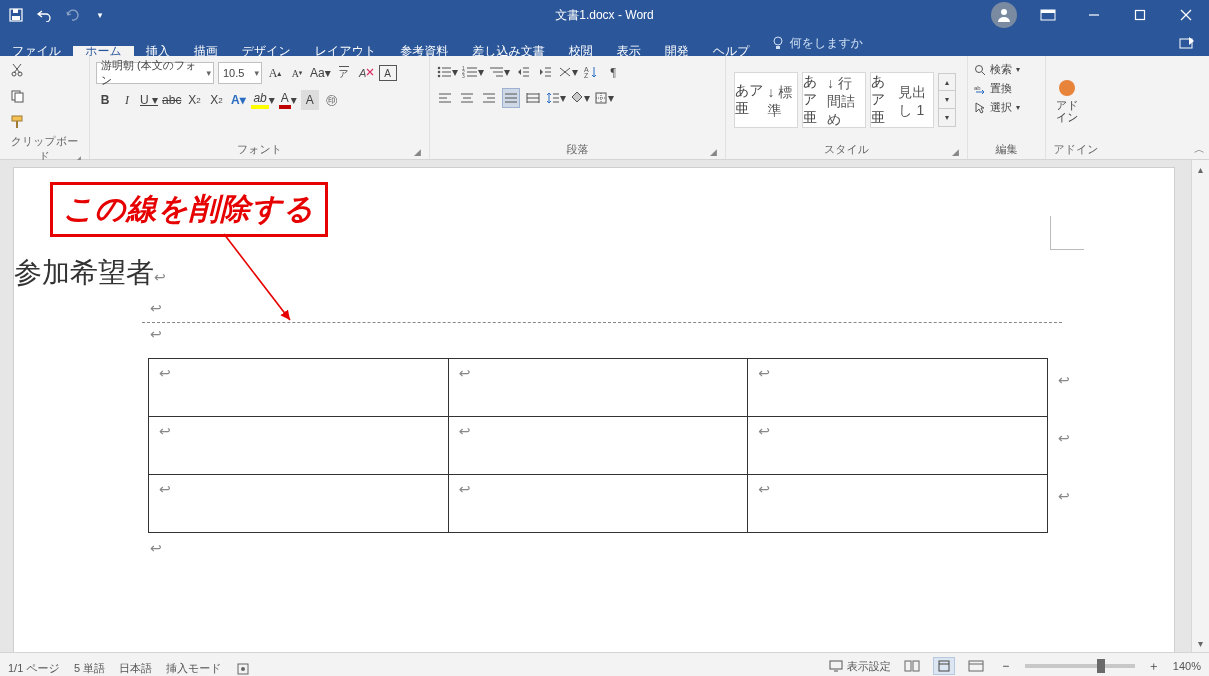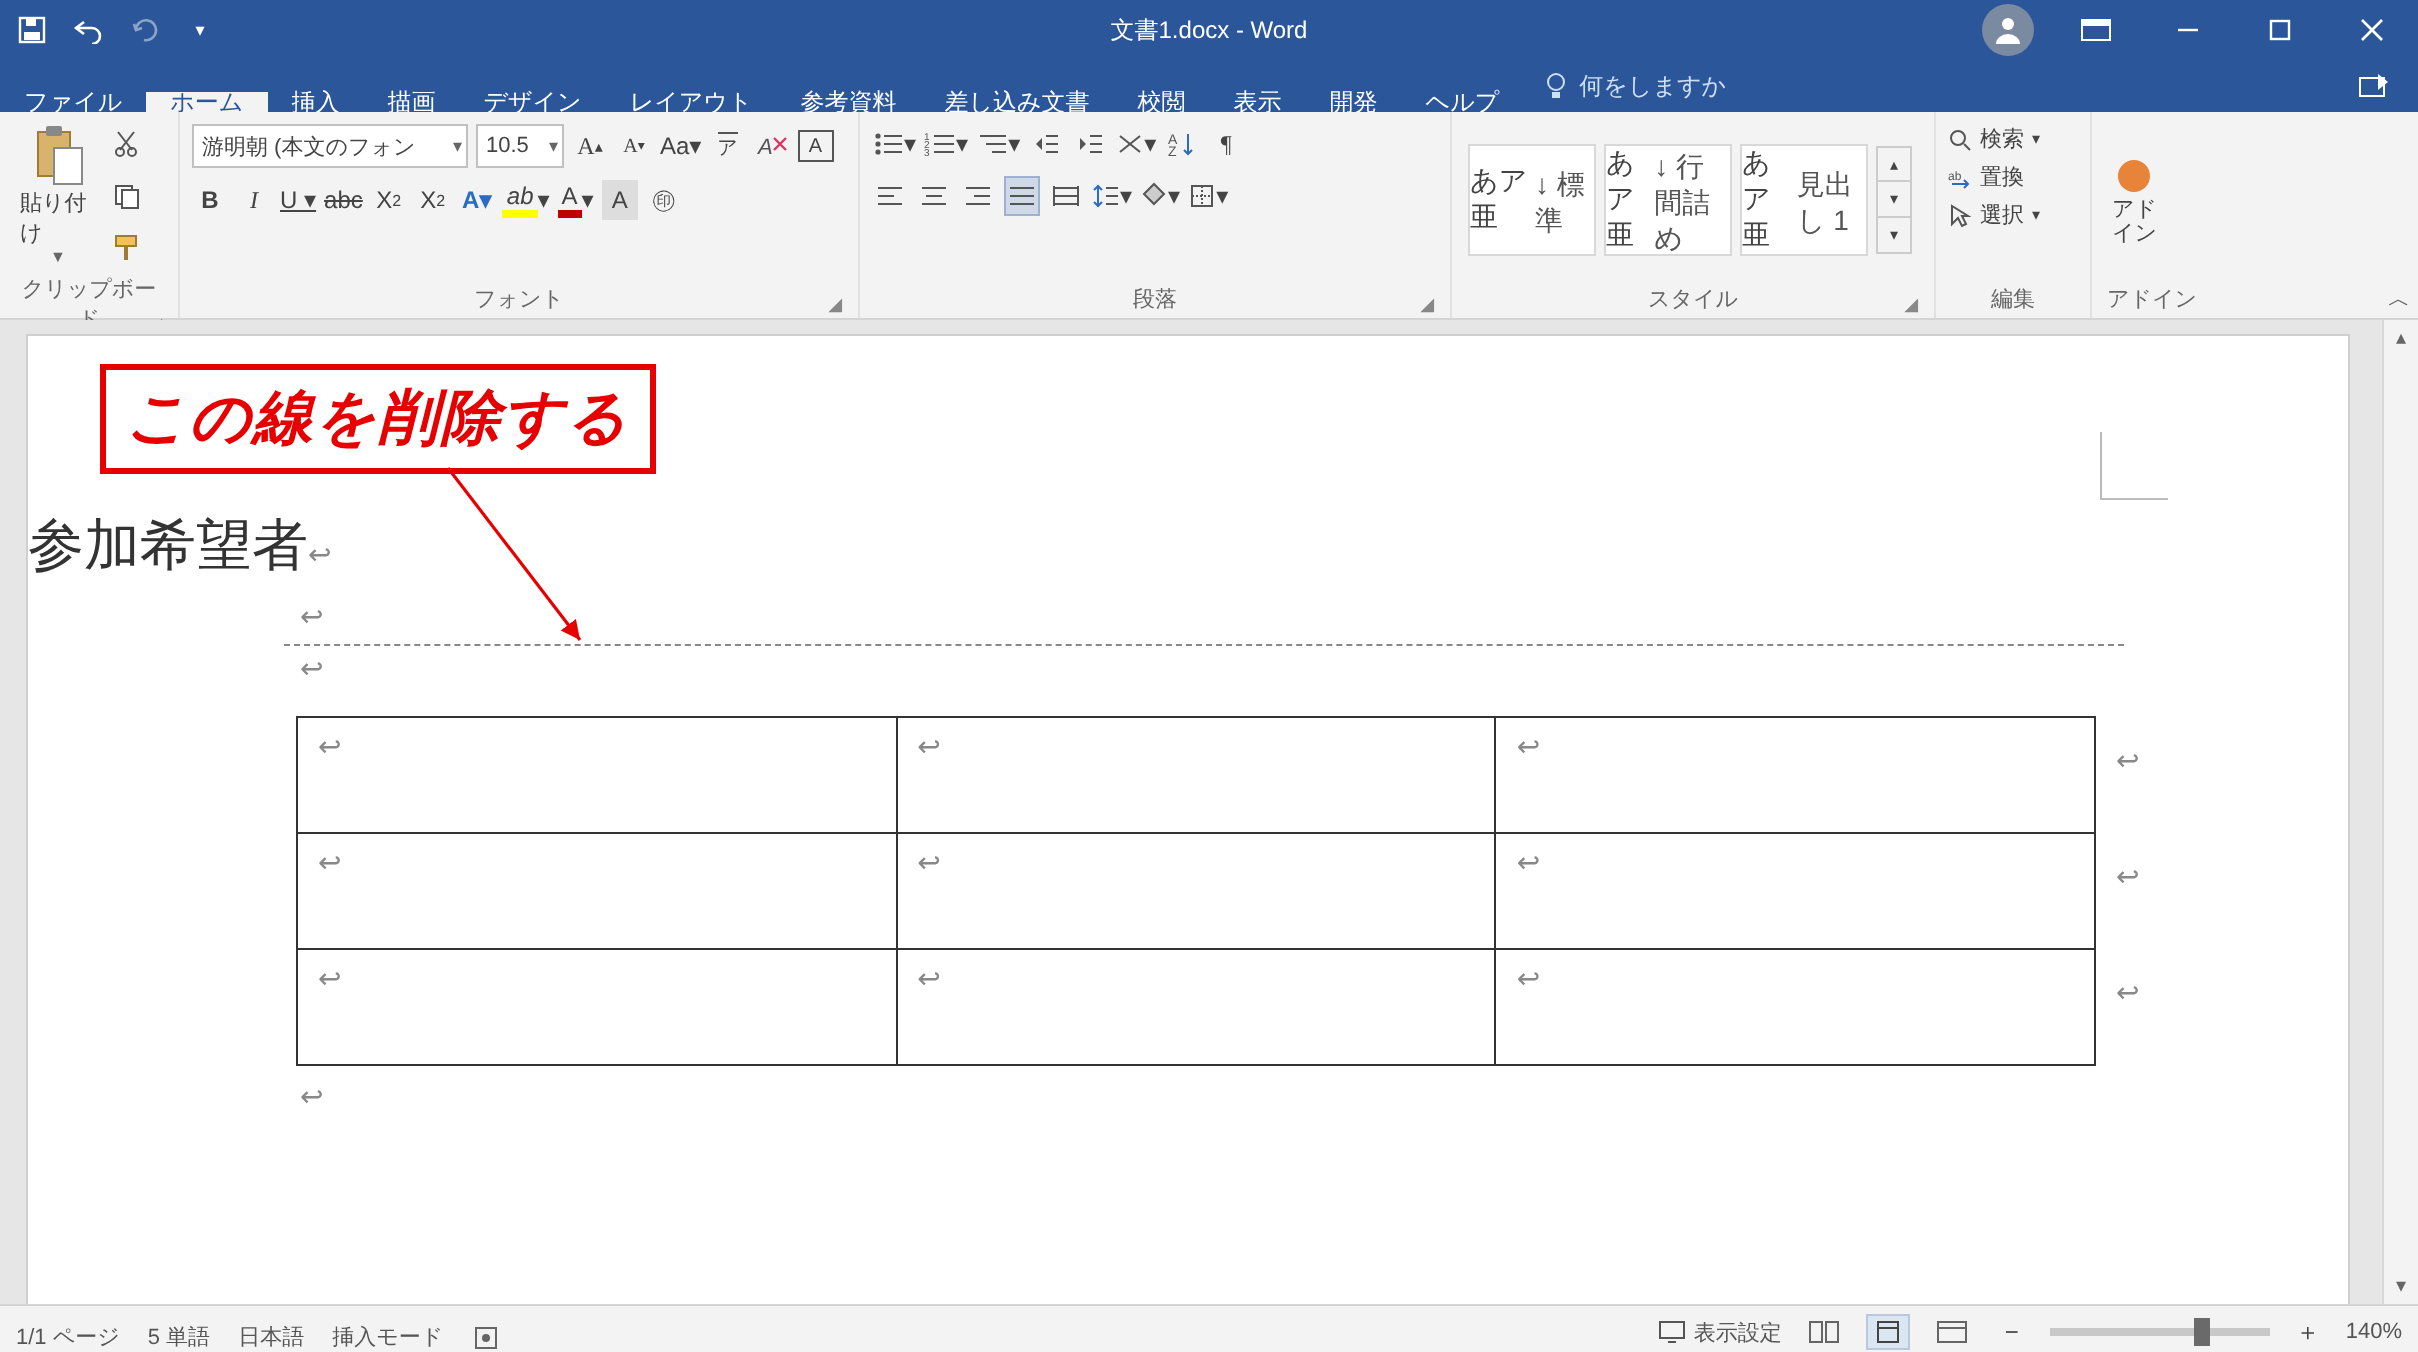--- a/index.html
+++ b/index.html
@@ -145,29 +145,20 @@
         <rect x="1" y="3" width="12" height="9" fill="none" stroke="#fff"></rect>
         <path d="M10 1 L15 5 L10 9 Z" fill="#fff"></path>
       </svg>
     </div>
 </div>
 
 <div class="ribbon">
 
   <div class="group" style="width:90px">
     <div class="body">
-      <div class="vbtn" style="width:46px">
-        <svg width="28" height="32" viewBox="0 0 28 32">
-            <rect x="4" y="4" width="16" height="22" fill="#d9b36c" stroke="#a07b33"></rect>
-            <rect x="8" y="1" width="8" height="5" rx="1" fill="#888"></rect>
-            <rect x="12" y="12" width="14" height="18" fill="#fff" stroke="#888"></rect>
-          </svg>
-        <span style="font-size:11px">貼り付け</span>
-        <span style="font-size:8px;color:#666">▼</span>
-      </div>
       <div class="col" style="justify-content:center;gap:6px;padding-left:2px">
         <span class="ctl">
             <svg width="14" height="14" viewBox="0 0 14 14">
               <circle cx="4" cy="11" r="2" fill="none" stroke="#555"></circle>
               <circle cx="10" cy="11" r="2" fill="none" stroke="#555"></circle>
               <line x1="3" y1="1" x2="10" y2="10" stroke="#555"></line>
               <line x1="11" y1="1" x2="4" y2="10" stroke="#555"></line>
             </svg>
           </span>
         <span class="ctl">
@@ -183,21 +174,21 @@
             </svg>
           </span>
       </div>
     </div>
     <div class="label"><span>クリップボード</span><span class="dlaunch">◢</span></div>
   </div>
 
   <div class="group" style="width:340px">
     <div class="body col" style="gap:6px;padding-top:2px">
       <div class="row">
-        <div class="combo" style="width:138px">
+        <div class="combo" style="width:118px">
             <span>游明朝 (本文のフォン</span>
           </div>
         <div class="combo" style="width:44px">
             <span>10.5</span>
           </div>
         <span class="ctl" style="font-family:serif">A<sup style="font-size:8px">▴</sup></span>
         <span class="ctl" style="font-family:serif;font-size:10px">A<sup style="font-size:7px">▾</sup></span>
         <span class="ctl">Aa▾</span>
         <span class="ctl">
             <span style="border-top:1px solid #555;font-size:10px">ア</span>

